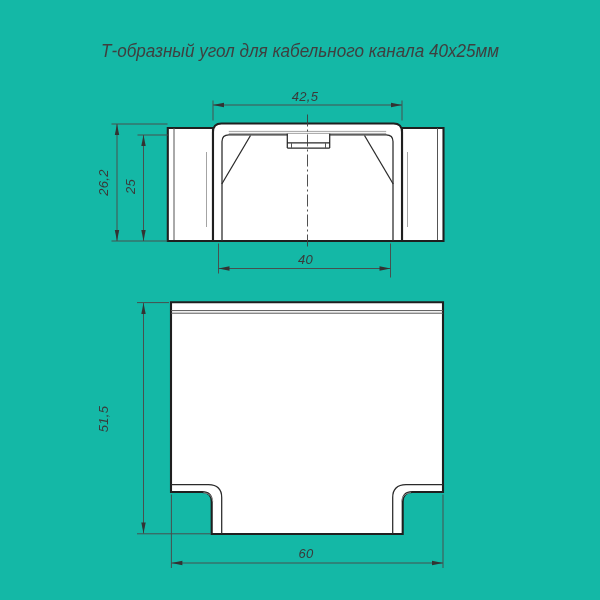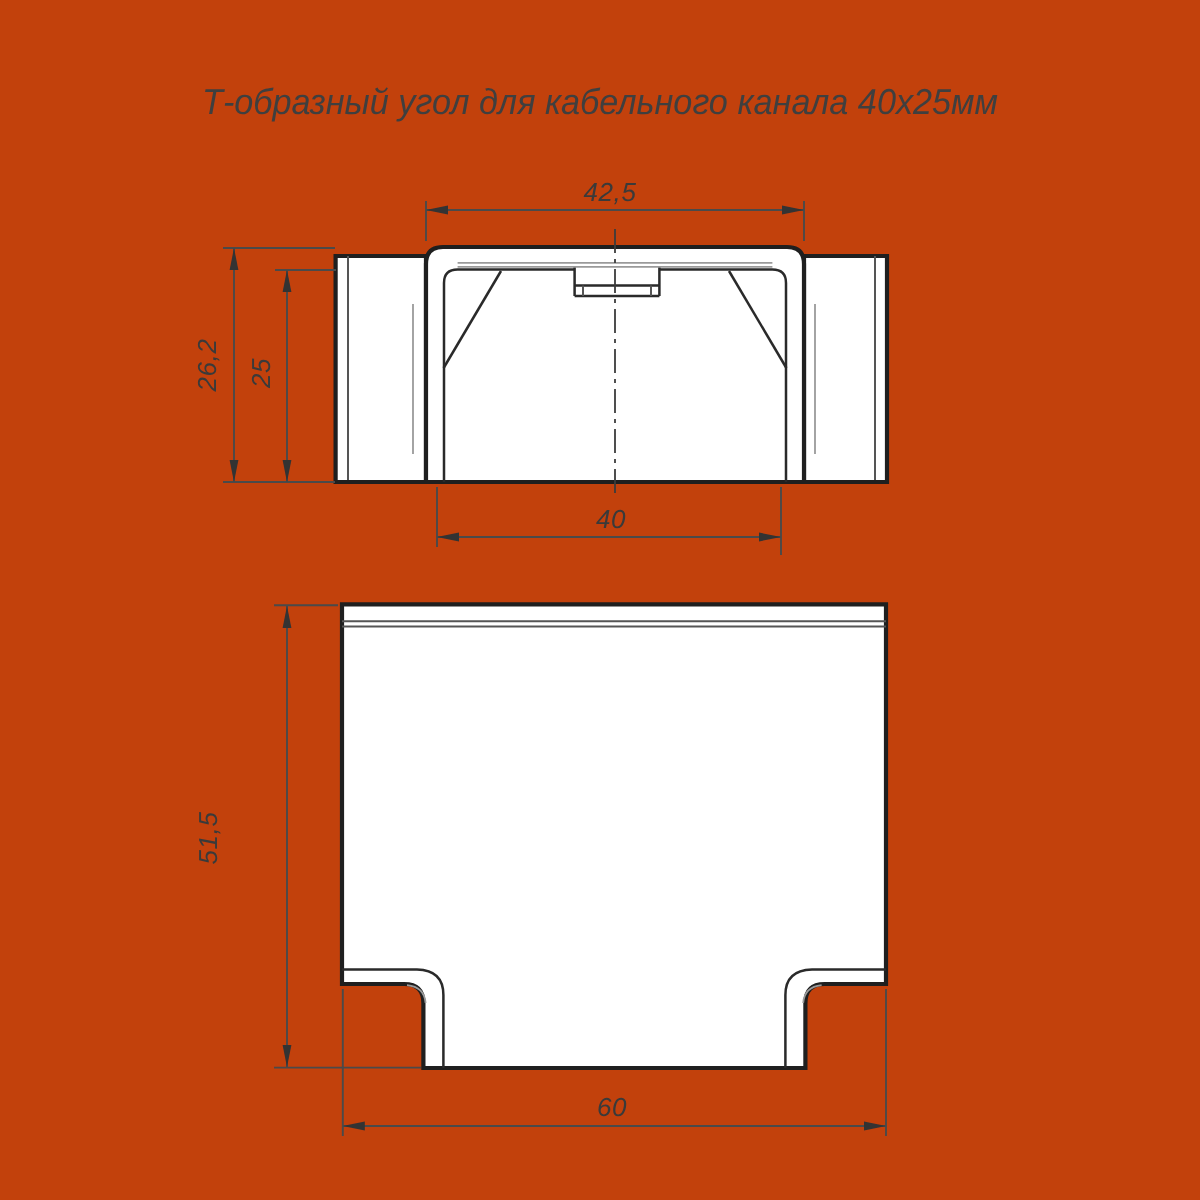--- a/index.html
+++ b/index.html
@@ -1,16 +1,16 @@
 <!DOCTYPE html>
 <html><head>
 <meta charset="utf-8">
 <style>
   html,body { margin:0; padding:0; background:#ffffff; }
-  .page { width:600px; height:600px; position:relative; background:#c2410c; overflow:hidden;
+  .page { width:600px; height:600px; position:relative; background:#14b8a6; overflow:hidden;
           font-family:"Liberation Sans", sans-serif; }
   svg { display:block; }
   .s-thick { stroke:#1f1f1f; stroke-width:2.1; fill:none; stroke-linecap:butt; }
   .s-thick-f { stroke:#1f1f1f; stroke-width:2.1; fill:#ffffff; }
   .s-main  { stroke:#2a2a2a; stroke-width:1.25; fill:none; }
   .s-thin  { stroke:#555555; stroke-width:1; fill:none; }
   .s-light { stroke:#9a9a9a; stroke-width:0.9; fill:none; }
   .s-dim   { stroke:#4a4a4a; stroke-width:0.95; fill:none; }
   .arrow   { fill:#333333; stroke:none; }
   .dim-text { font-family:"Liberation Sans", sans-serif; font-style:italic; font-size:13px;

